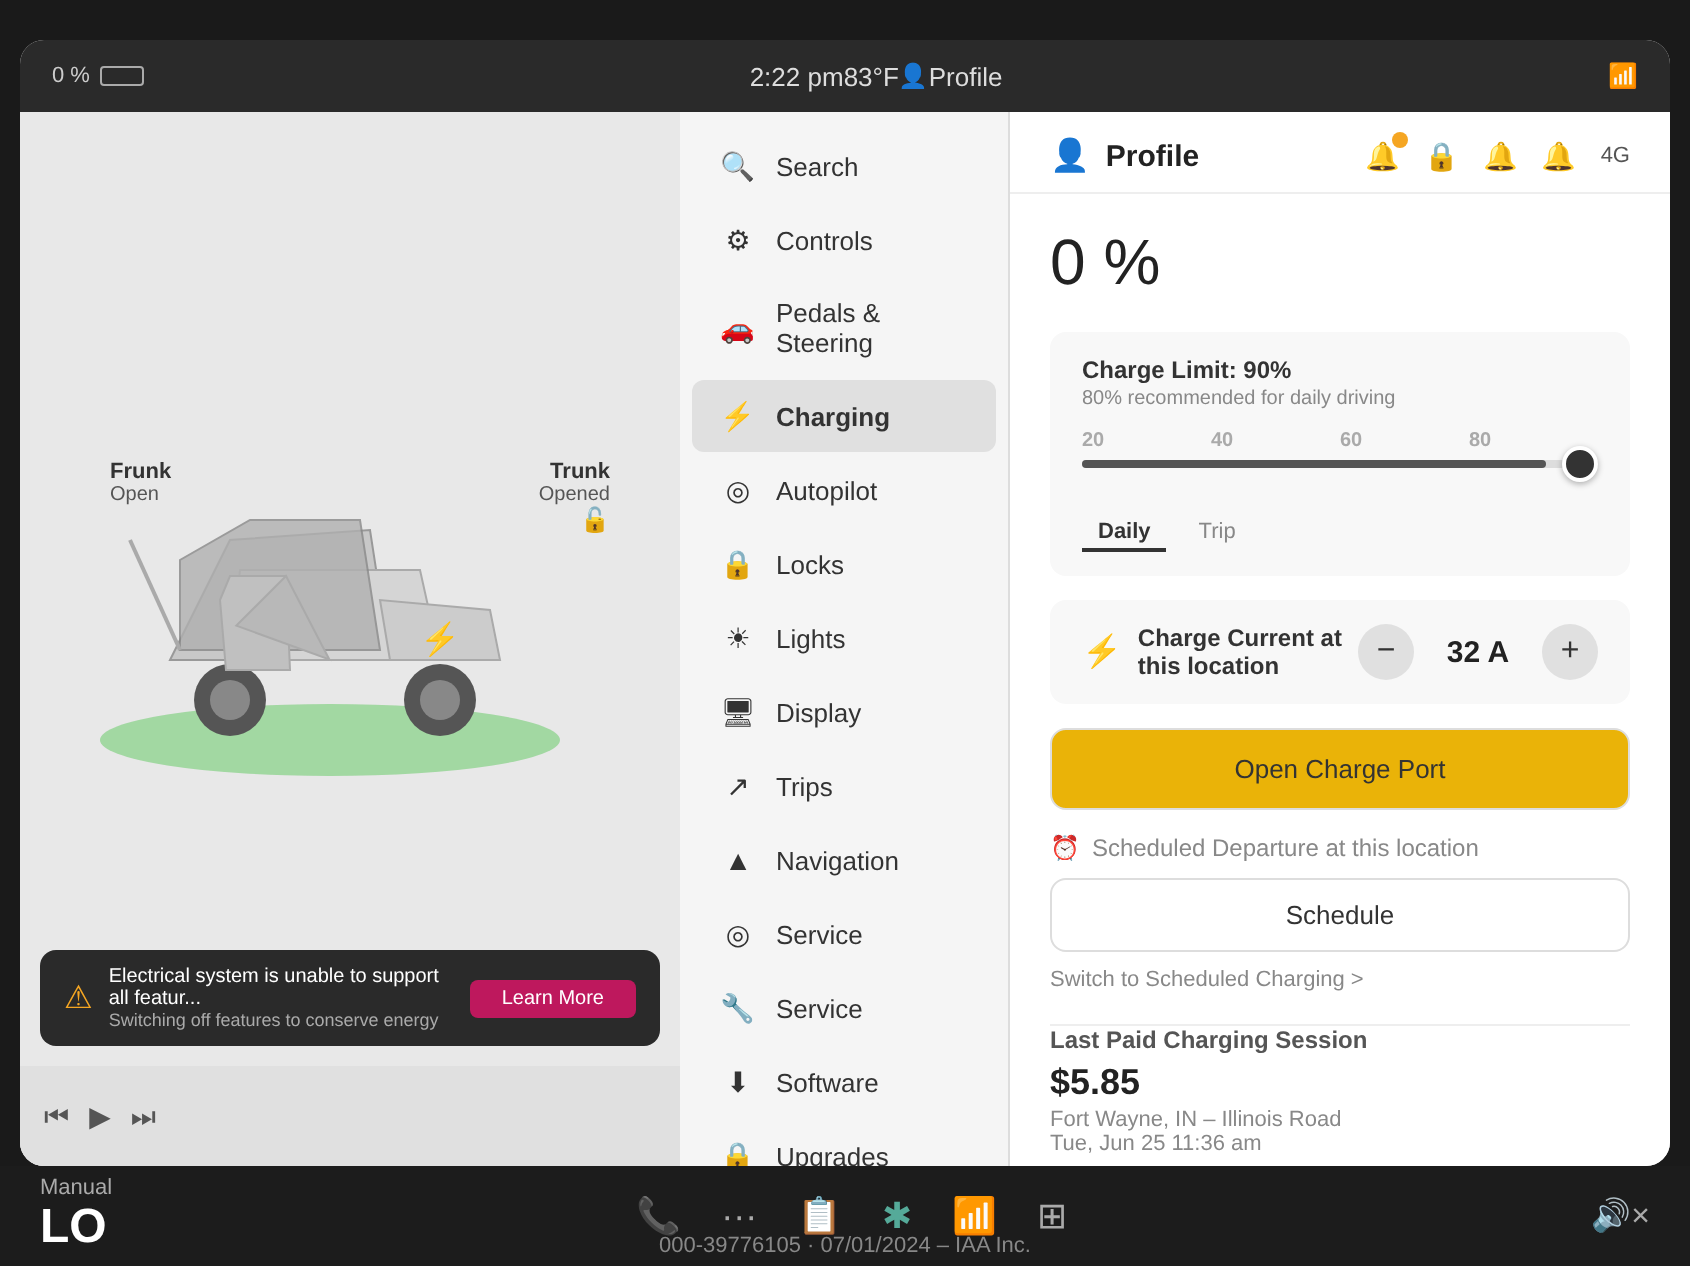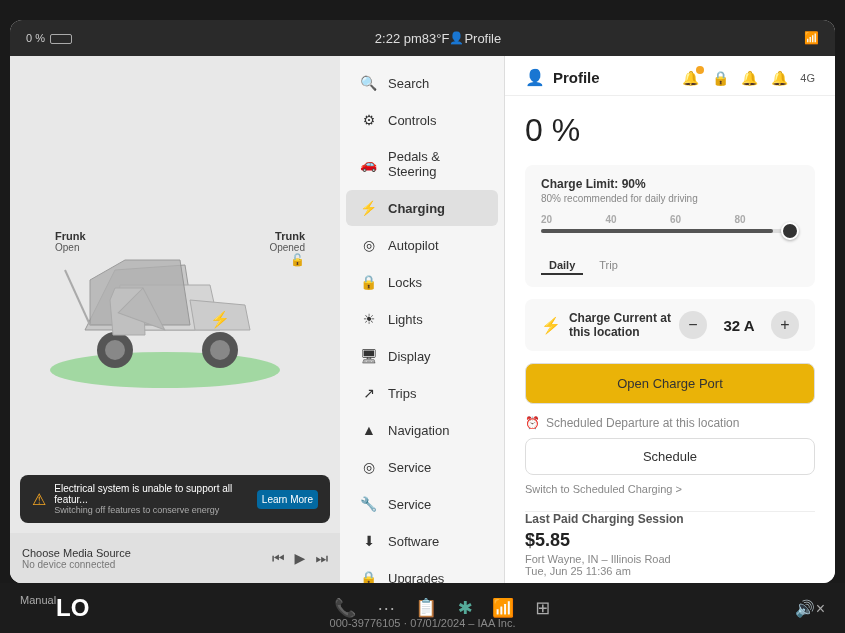--- a/index.html
+++ b/index.html
@@ -142,25 +142,25 @@
     .warning-title {
       color: #fff;
       font-size: 10px;
       font-weight: 500;
     }
     .warning-subtitle {
       color: #aaa;
       font-size: 9px;
     }
     .learn-more-btn {
-      background: #0369a1;
+      background: #be185d;
       color: #fff;
       border: none;
       border-radius: 4px;
-      padding: 4px 5px;
+      padding: 4px 16px;
       font-size: 10px;
       cursor: pointer;
       white-space: nowrap;
     }
 
     
     .media-bar {
       position: absolute;
       bottom: 0;
       left: 0;
@@ -497,21 +497,21 @@
       right: 0;
       height: 50px;
       background: #1c1c1c;
       display: flex;
       align-items: center;
       justify-content: space-between;
       padding: 0 20px;
     }
     .taskbar-left {
       display: flex;
-      flex-direction: row;
+      flex-direction: column;
     }
     .taskbar-gear {
       font-size: 11px;
       color: #aaa;
     }
     .taskbar-speed {
       font-size: 24px;
       font-weight: 700;
       color: #fff;
     }
@@ -629,24 +629,20 @@
       <div class="warning-banner">
         <span class="warning-triangle">⚠</span>
         <div class="warning-text">
           <div class="warning-title">Electrical system is unable to support all featur...</div>
           <div class="warning-subtitle">Switching off features to conserve energy</div>
         </div>
         <button class="learn-more-btn">Learn More</button>
       </div>
 
       <div class="media-bar">
-        <div class="media-info">
-          <div class="media-title">Choose Media Source</div>
-          <div class="media-subtitle">No device connected</div>
-        </div>
         <div class="media-controls">
           <button class="media-btn">⏮</button>
           <button class="media-btn">▶</button>
           <button class="media-btn">⏭</button>
         </div>
       </div>
 
     </div>
 
     <div class="nav-menu">

